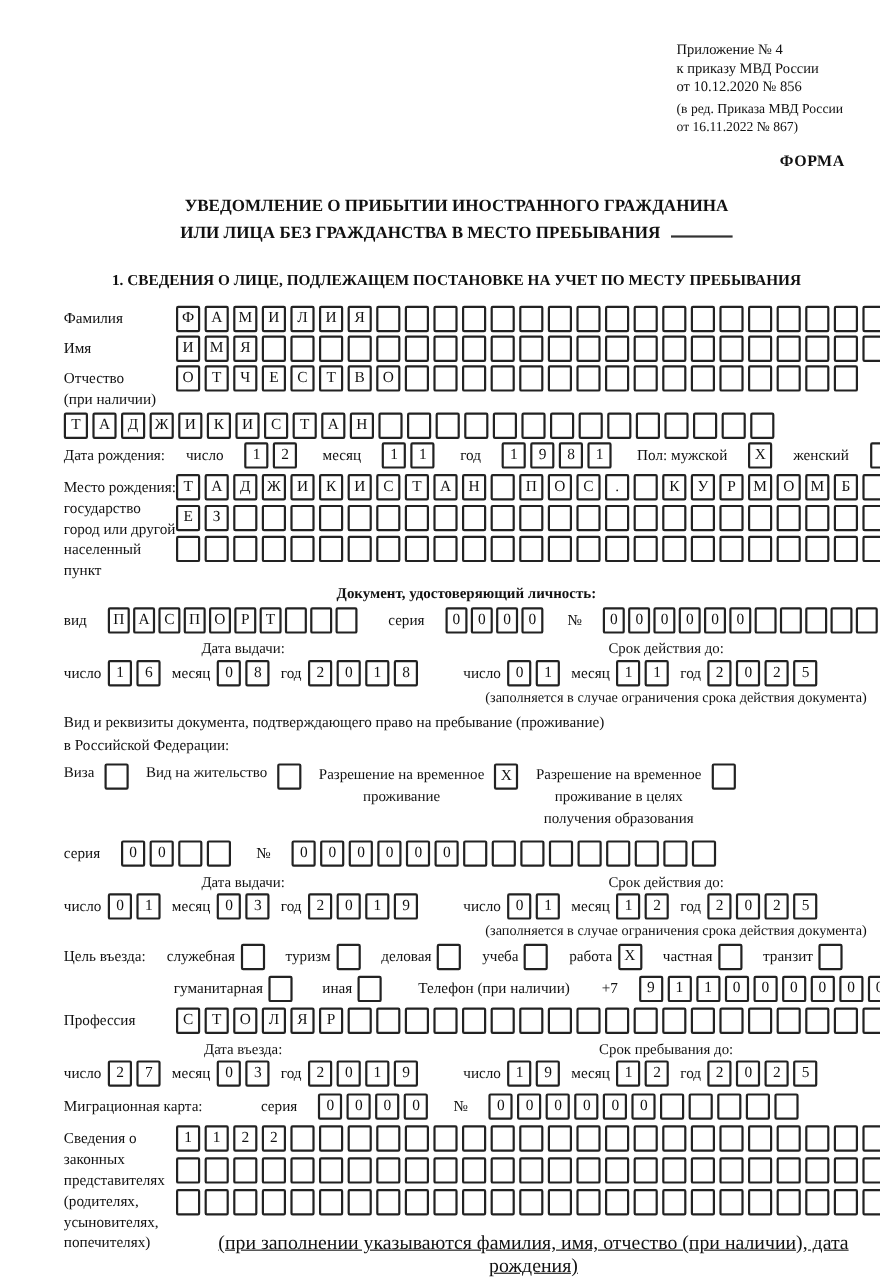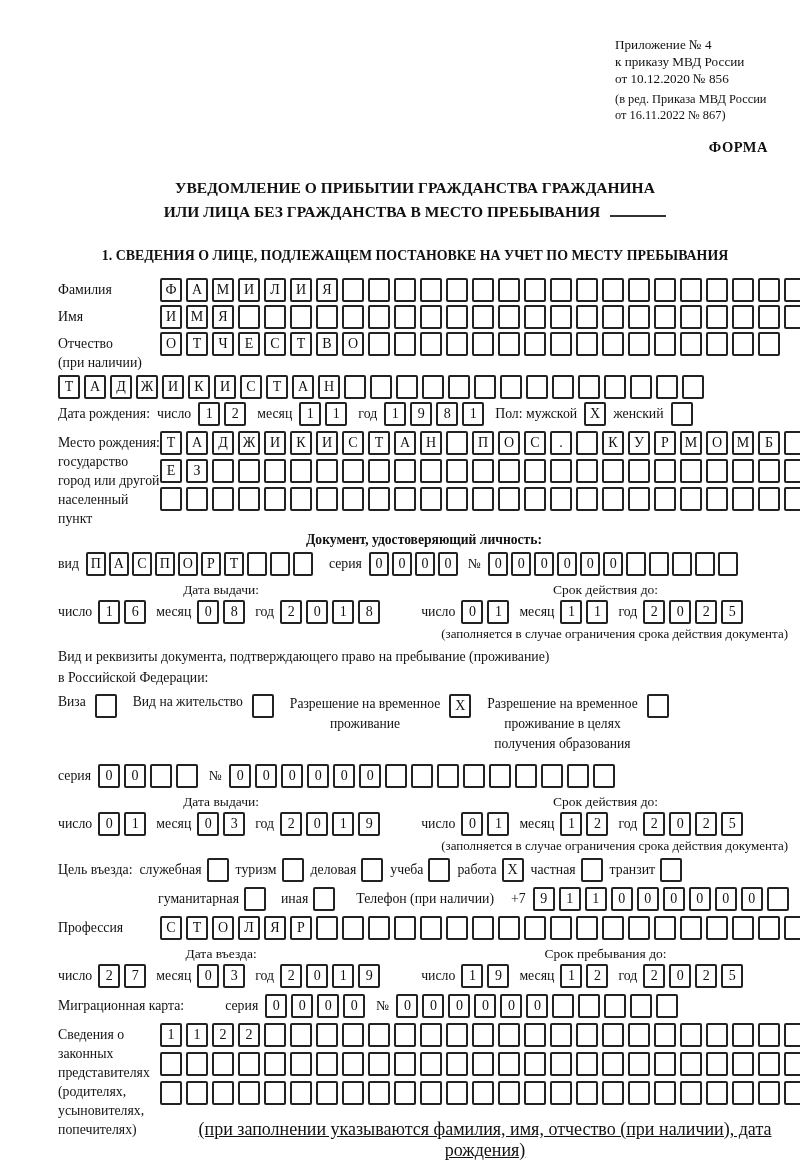--- a/index.html
+++ b/index.html
@@ -23,21 +23,21 @@
   .cells{display:flex;flex-wrap:nowrap;}
   .cell{box-sizing:border-box;flex:0 0 auto;width:22px;height:24px;margin-right:4px;
         border:2px solid #222;border-radius:2px;display:inline-flex;align-items:center;justify-content:center;
         font-size:14px;background:#fff;}
   .tight .cell{width:20px;margin-right:3px;}
   .checkbox{box-sizing:border-box;display:inline-flex;align-items:center;justify-content:center;
         width:22px;height:24px;border:2px solid #222;border-radius:2px;font-size:14px;flex:0 0 auto;}
 
   .frow{display:flex;align-items:flex-start;margin-bottom:3px;}
   .flabel{width:102px;flex:0 0 auto;font-size:13.8px;line-height:19px;padding-top:2px;}
-  .inline-row{display:flex;align-items:center;gap:7px;font-size:13.8px;margin-bottom:5px;flex-wrap:nowrap;}
+  .inline-row{display:flex;align-items:center;gap:19px;font-size:13.8px;margin-bottom:5px;flex-wrap:nowrap;}
   .ilabel{white-space:nowrap;}
   .stack{display:flex;flex-direction:column;gap:4px;}
 
   
   .date-blocks{display:flex;margin-top:6px;gap:37px;}
   .date-col{display:flex;flex-direction:column;}
   .date-col.left{width:46%;}
   .date-col.right{width:54%;}
   .date-head{text-align:center;font-size:13.5px;margin-bottom:2px;}
   .date-row{display:flex;align-items:center;gap:6px;font-size:13.8px;}
@@ -65,21 +65,21 @@
     <div>Приложение № 4</div>
     <div>к приказу МВД России</div>
     <div>от 10.12.2020 № 856</div>
     <div class="rev rev-first">(в ред. Приказа МВД России</div>
     <div class="rev">от 16.11.2022 № 867)</div>
   </div>
 
   <div class="forma">ФОРМА</div>
 
   <div class="title">
-    <div>УВЕДОМЛЕНИЕ О ПРИБЫТИИ ГРАЖДАНСТВА ГРАЖДАНИНА</div>
+    <div>УВЕДОМЛЕНИЕ О ПРИБЫТИИ ИНОСТРАННОГО ГРАЖДАНИНА</div>
     <div><span>ИЛИ ЛИЦА БЕЗ ГРАЖДАНСТВА В МЕСТО ПРЕБЫВАНИЯ</span><span class="blank-line"></span></div>
   </div>
 
   <div class="sect-head">1. СВЕДЕНИЯ О ЛИЦЕ, ПОДЛЕЖАЩЕМ ПОСТАНОВКЕ НА УЧЕТ ПО МЕСТУ ПРЕБЫВАНИЯ</div>
 
   <div class="body">
 
     <div class="frow">
       <div class="flabel">Фамилия</div>
       <div class="cells">

